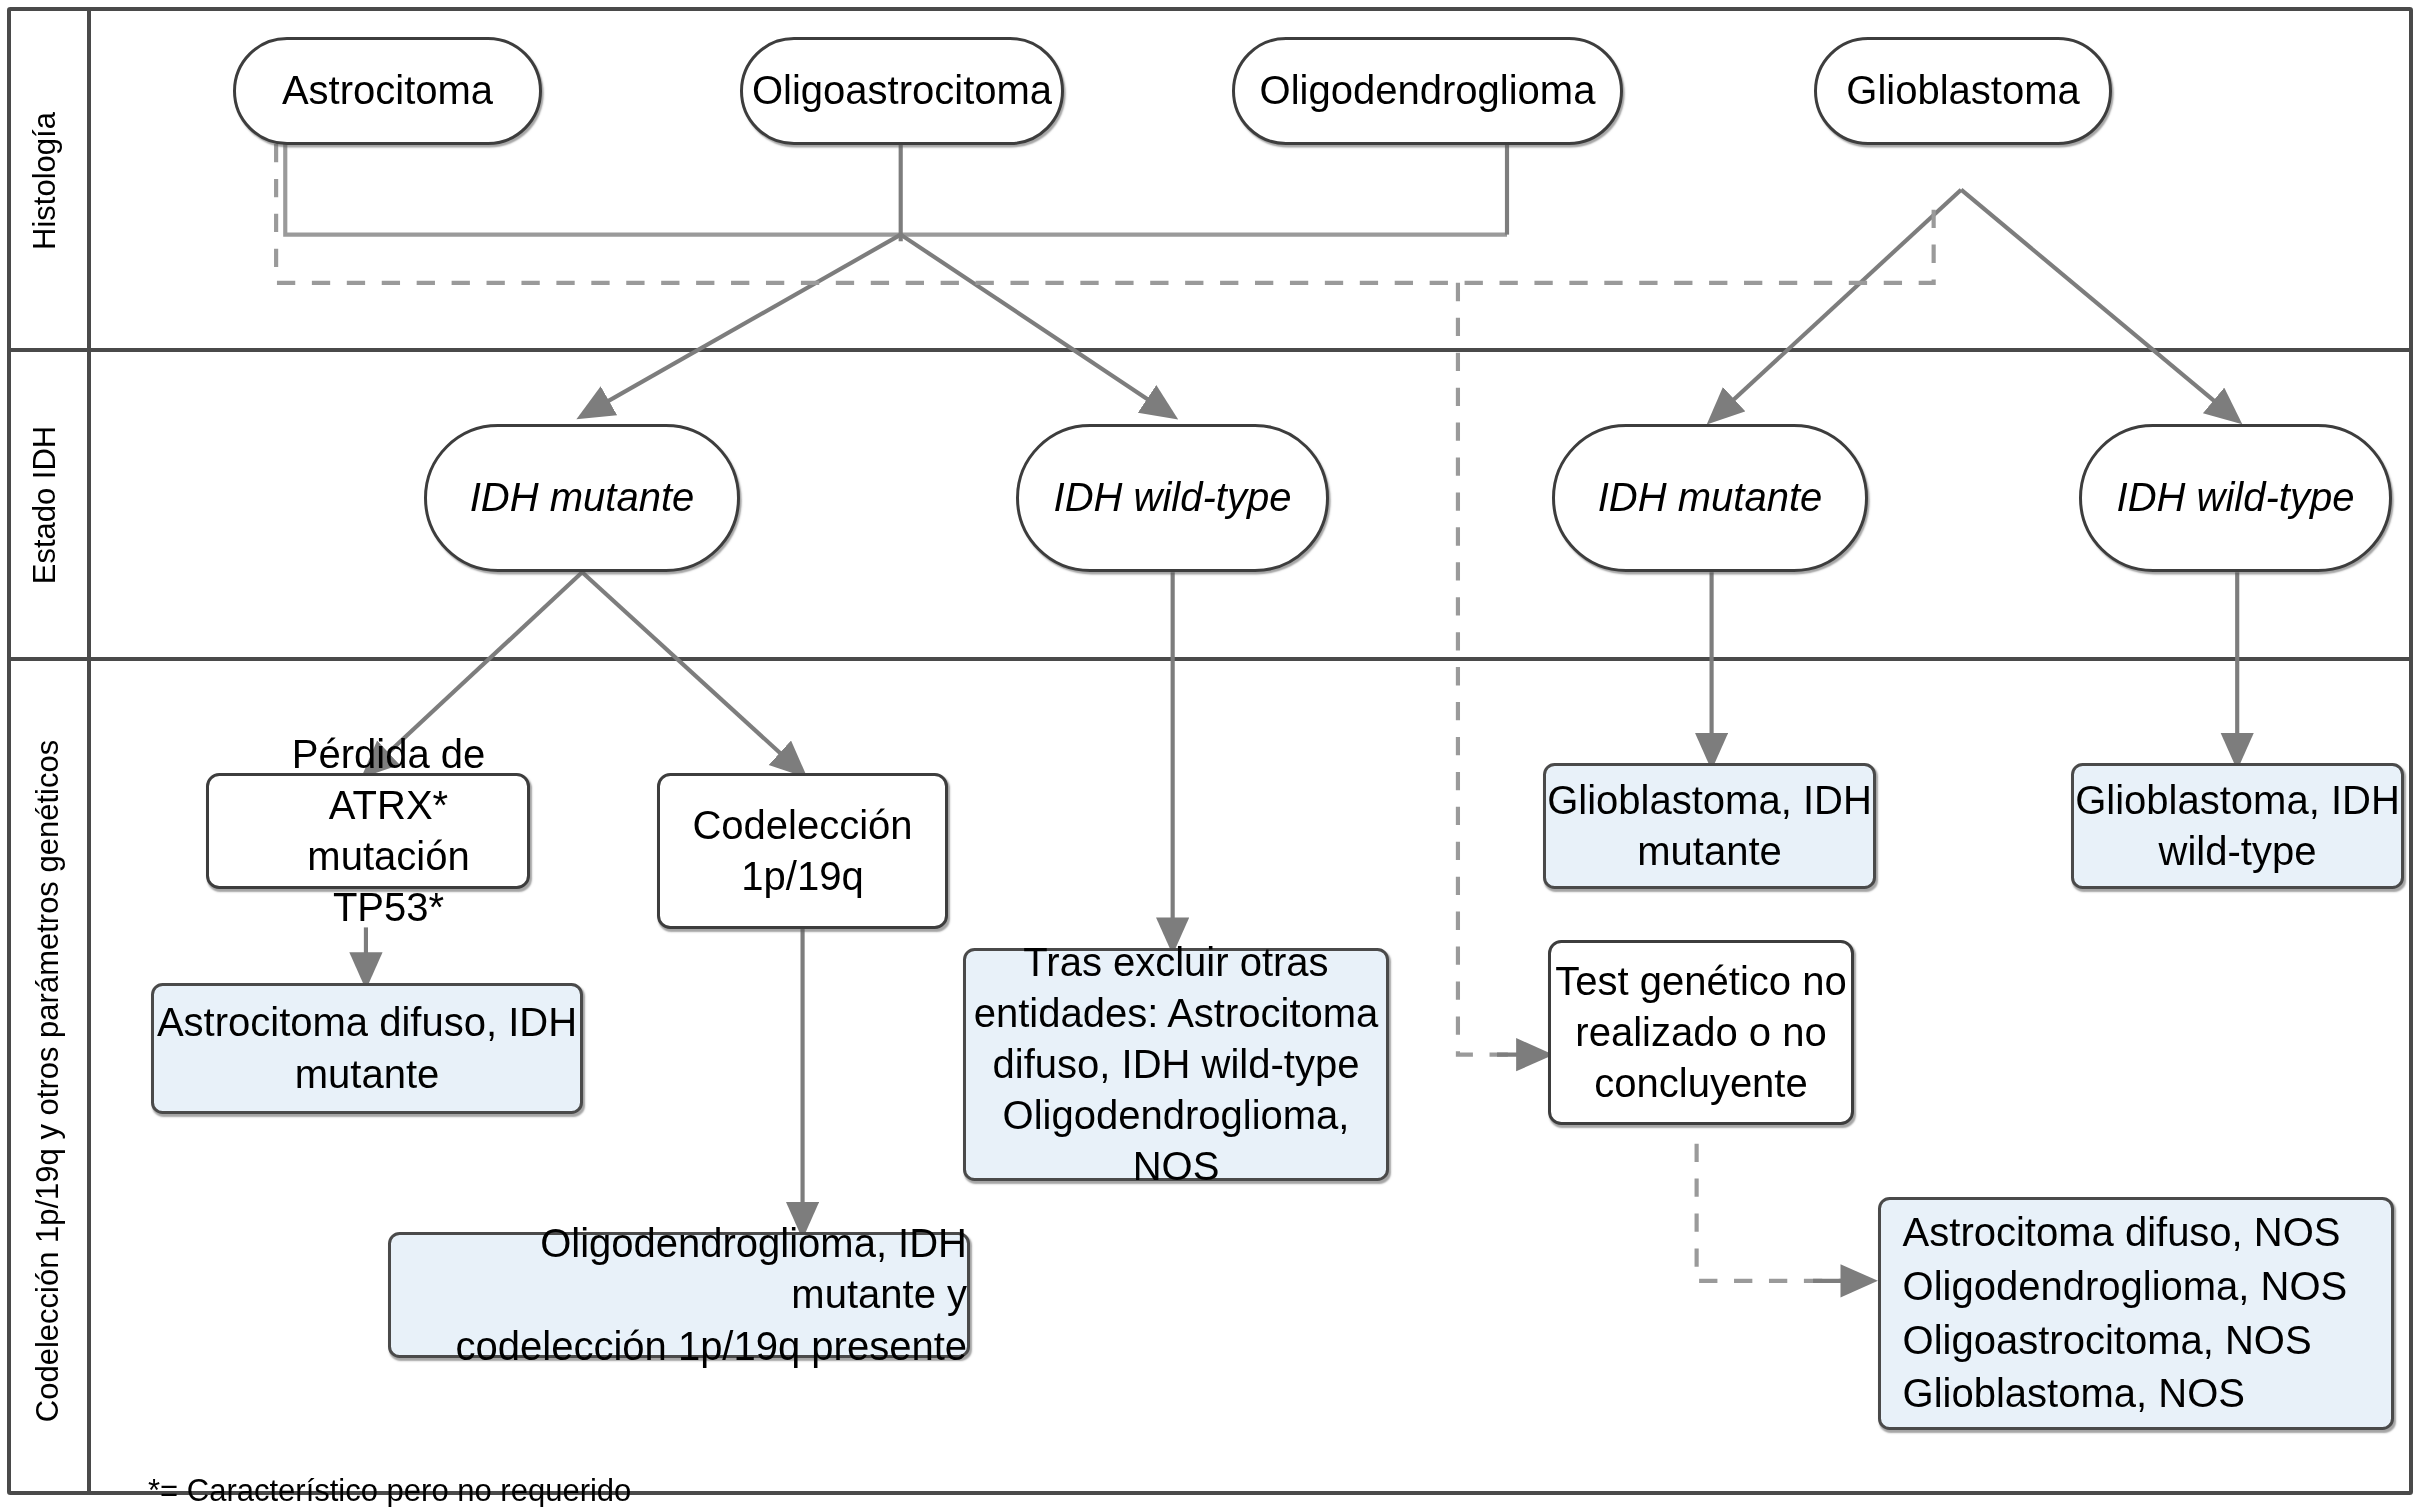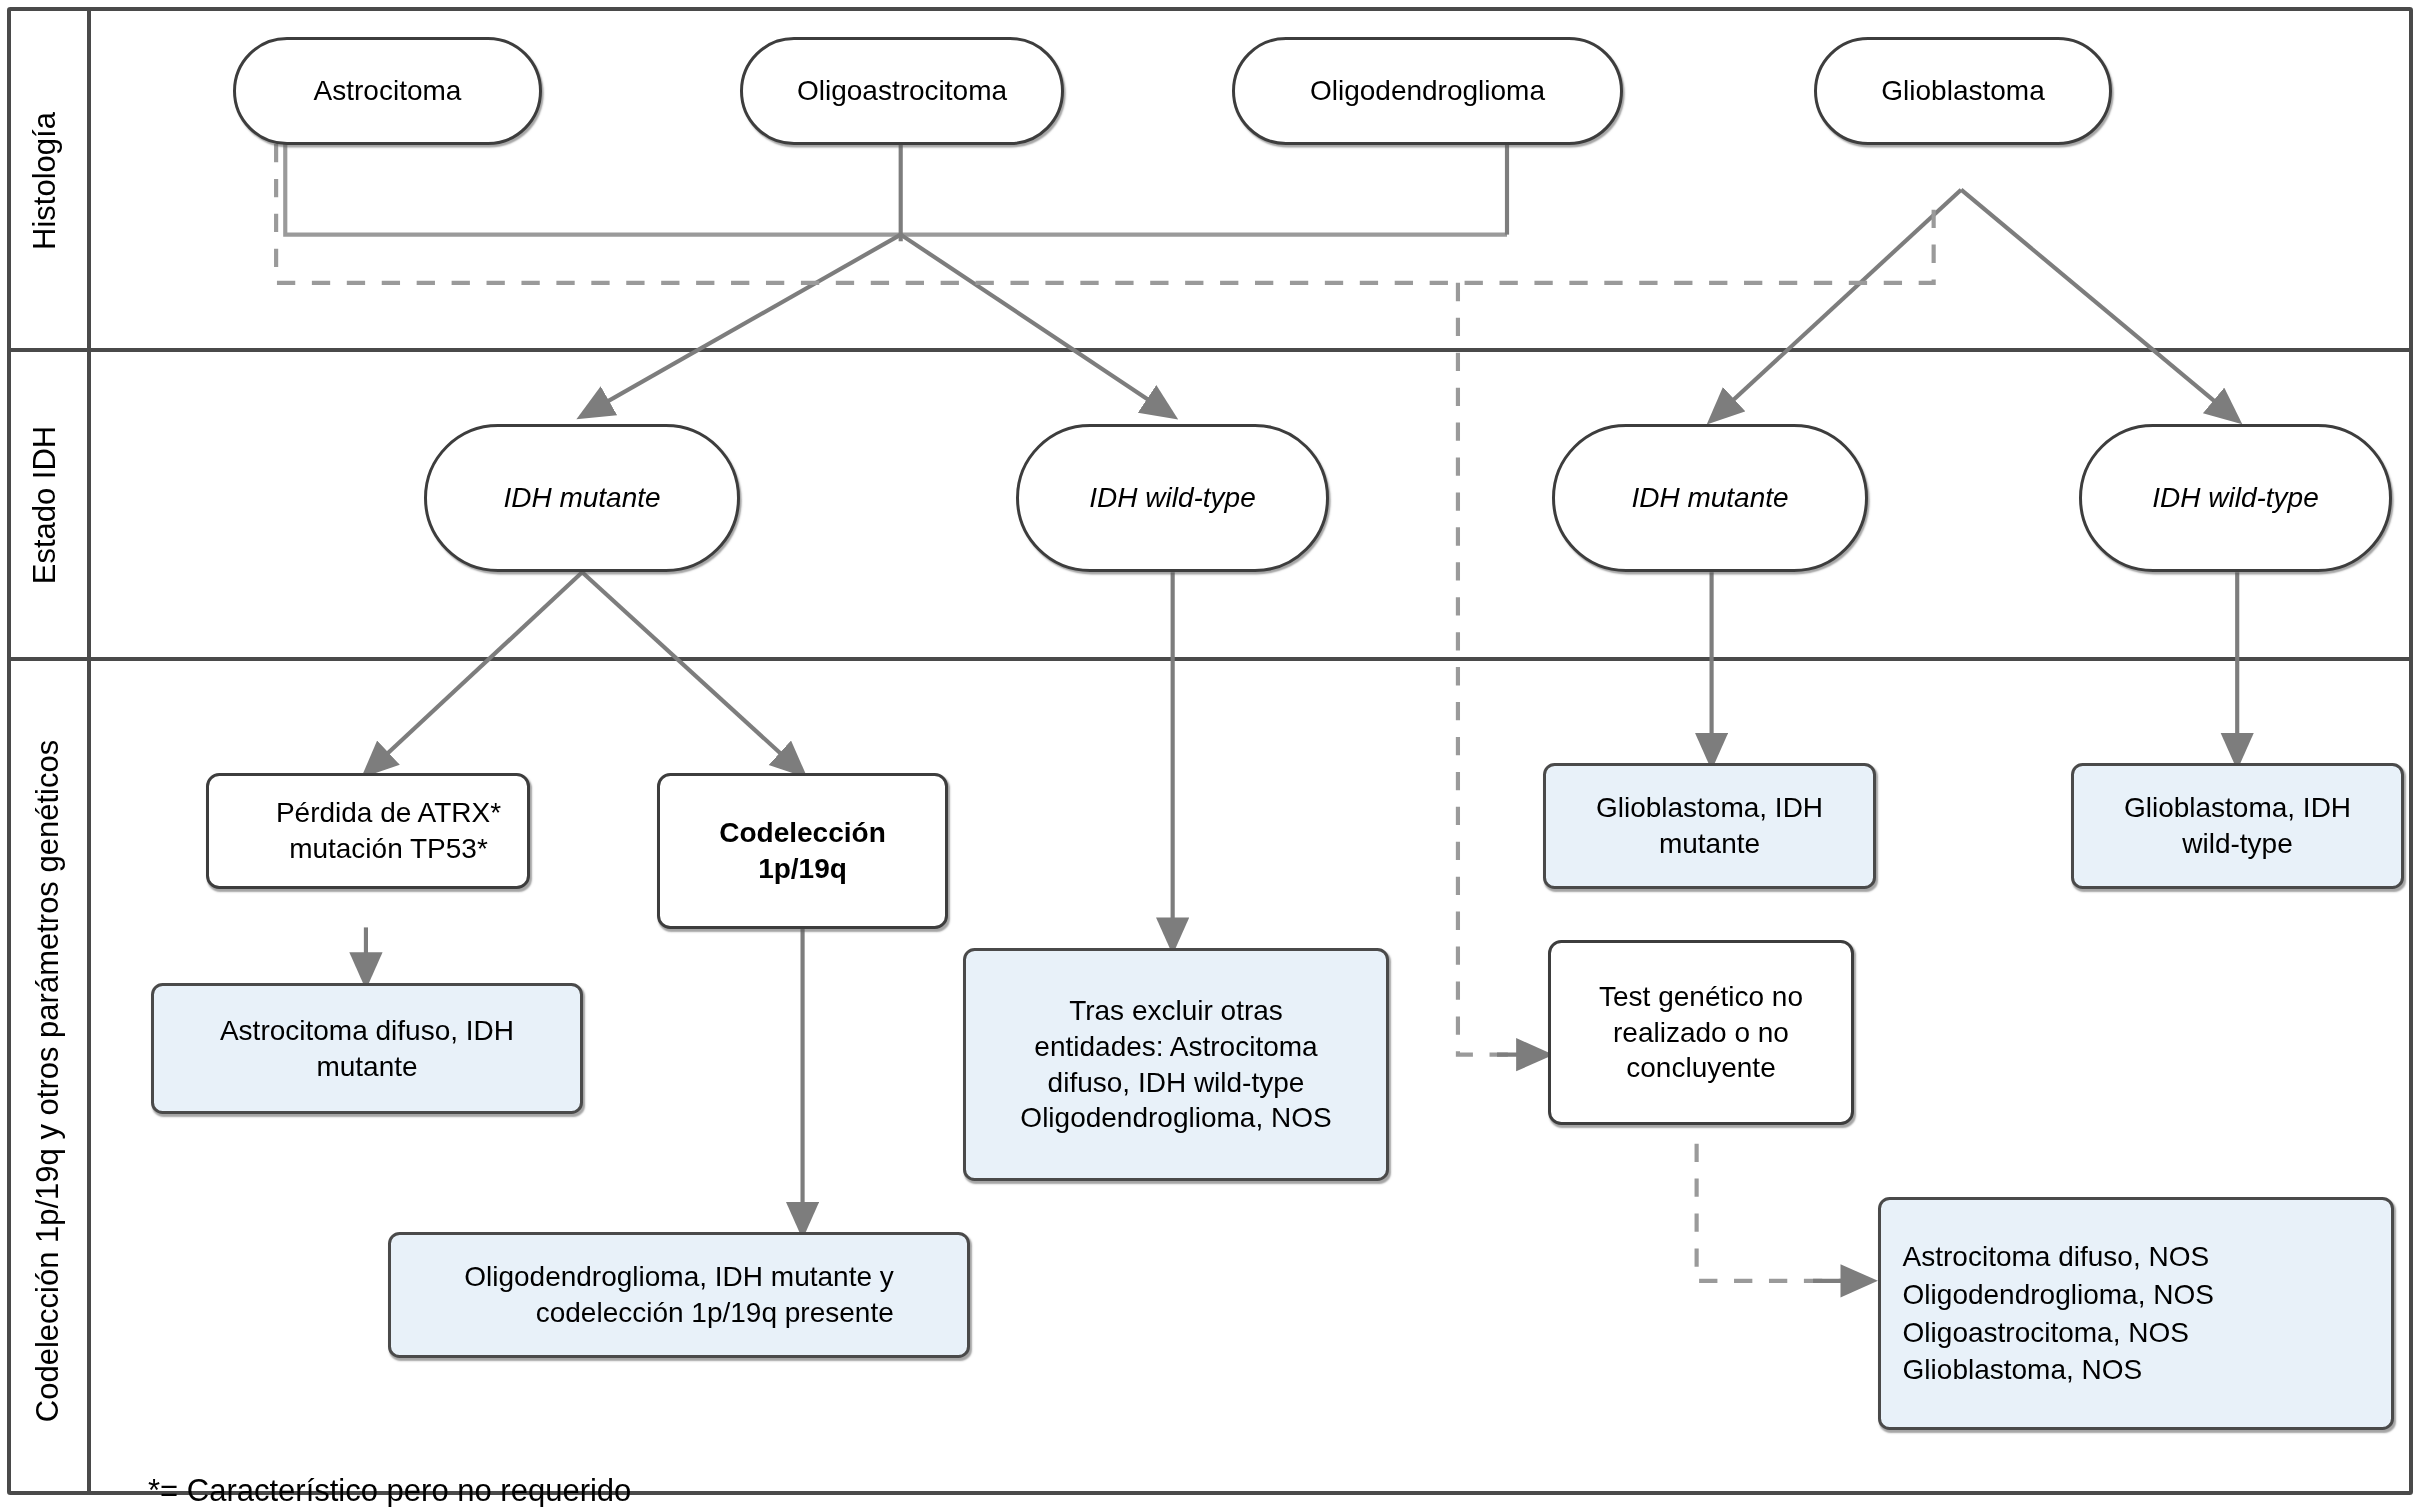--- a/index.html
+++ b/index.html
@@ -55,21 +55,21 @@
 
   
   .node {
     position: absolute;
     box-sizing: border-box;
     display: flex;
     align-items: center;
     justify-content: center;
     text-align: center;
     color: #000;
-    font-size: 28px;
+    font-size: 40px;
     line-height: 1.28;
     background: #ffffff;
     border: 3.3px solid #3d3d3d;
     box-shadow: 1.7px 2.5px 1.7px rgba(90,90,90,.55);
   }
   .node.stadium { border-radius: 831px; }
   .node.rounded { border-radius: 13.3px; }
   .node.italic  { font-style: italic; }
   .node.blue {
     background: #e8f1f9;
@@ -171,21 +171,21 @@
 
   <div class="node stadium italic" style="left:2079px; top:424px; width:313px; height:148px;">IDH wild-type</div>
 
   <div class="node rounded" style="left:206px; top:773px; width:324px; height:116px;padding-left:41px;">
     <span style="display:block;">
       <span>Pérdida de ATRX*</span><br>
       <span>mutación TP53*</span>
     </span>
   </div>
 
-  <div class="node rounded" style="left:657px; top:773px; width:291px; height:156px;font-weight:bold;">
+  <div class="node rounded" style="left:657px; top:773px; width:291px; height:156px;">
     <span style="display:block;">
       <span>Codelección</span><br>
       <span>1p/19q</span>
     </span>
   </div>
 
   <div class="node rounded" style="left:1548px; top:940px; width:306px; height:185px;">
     <span style="display:block;">
       <span>Test genético no</span><br>
       <span>realizado o no</span><br>

